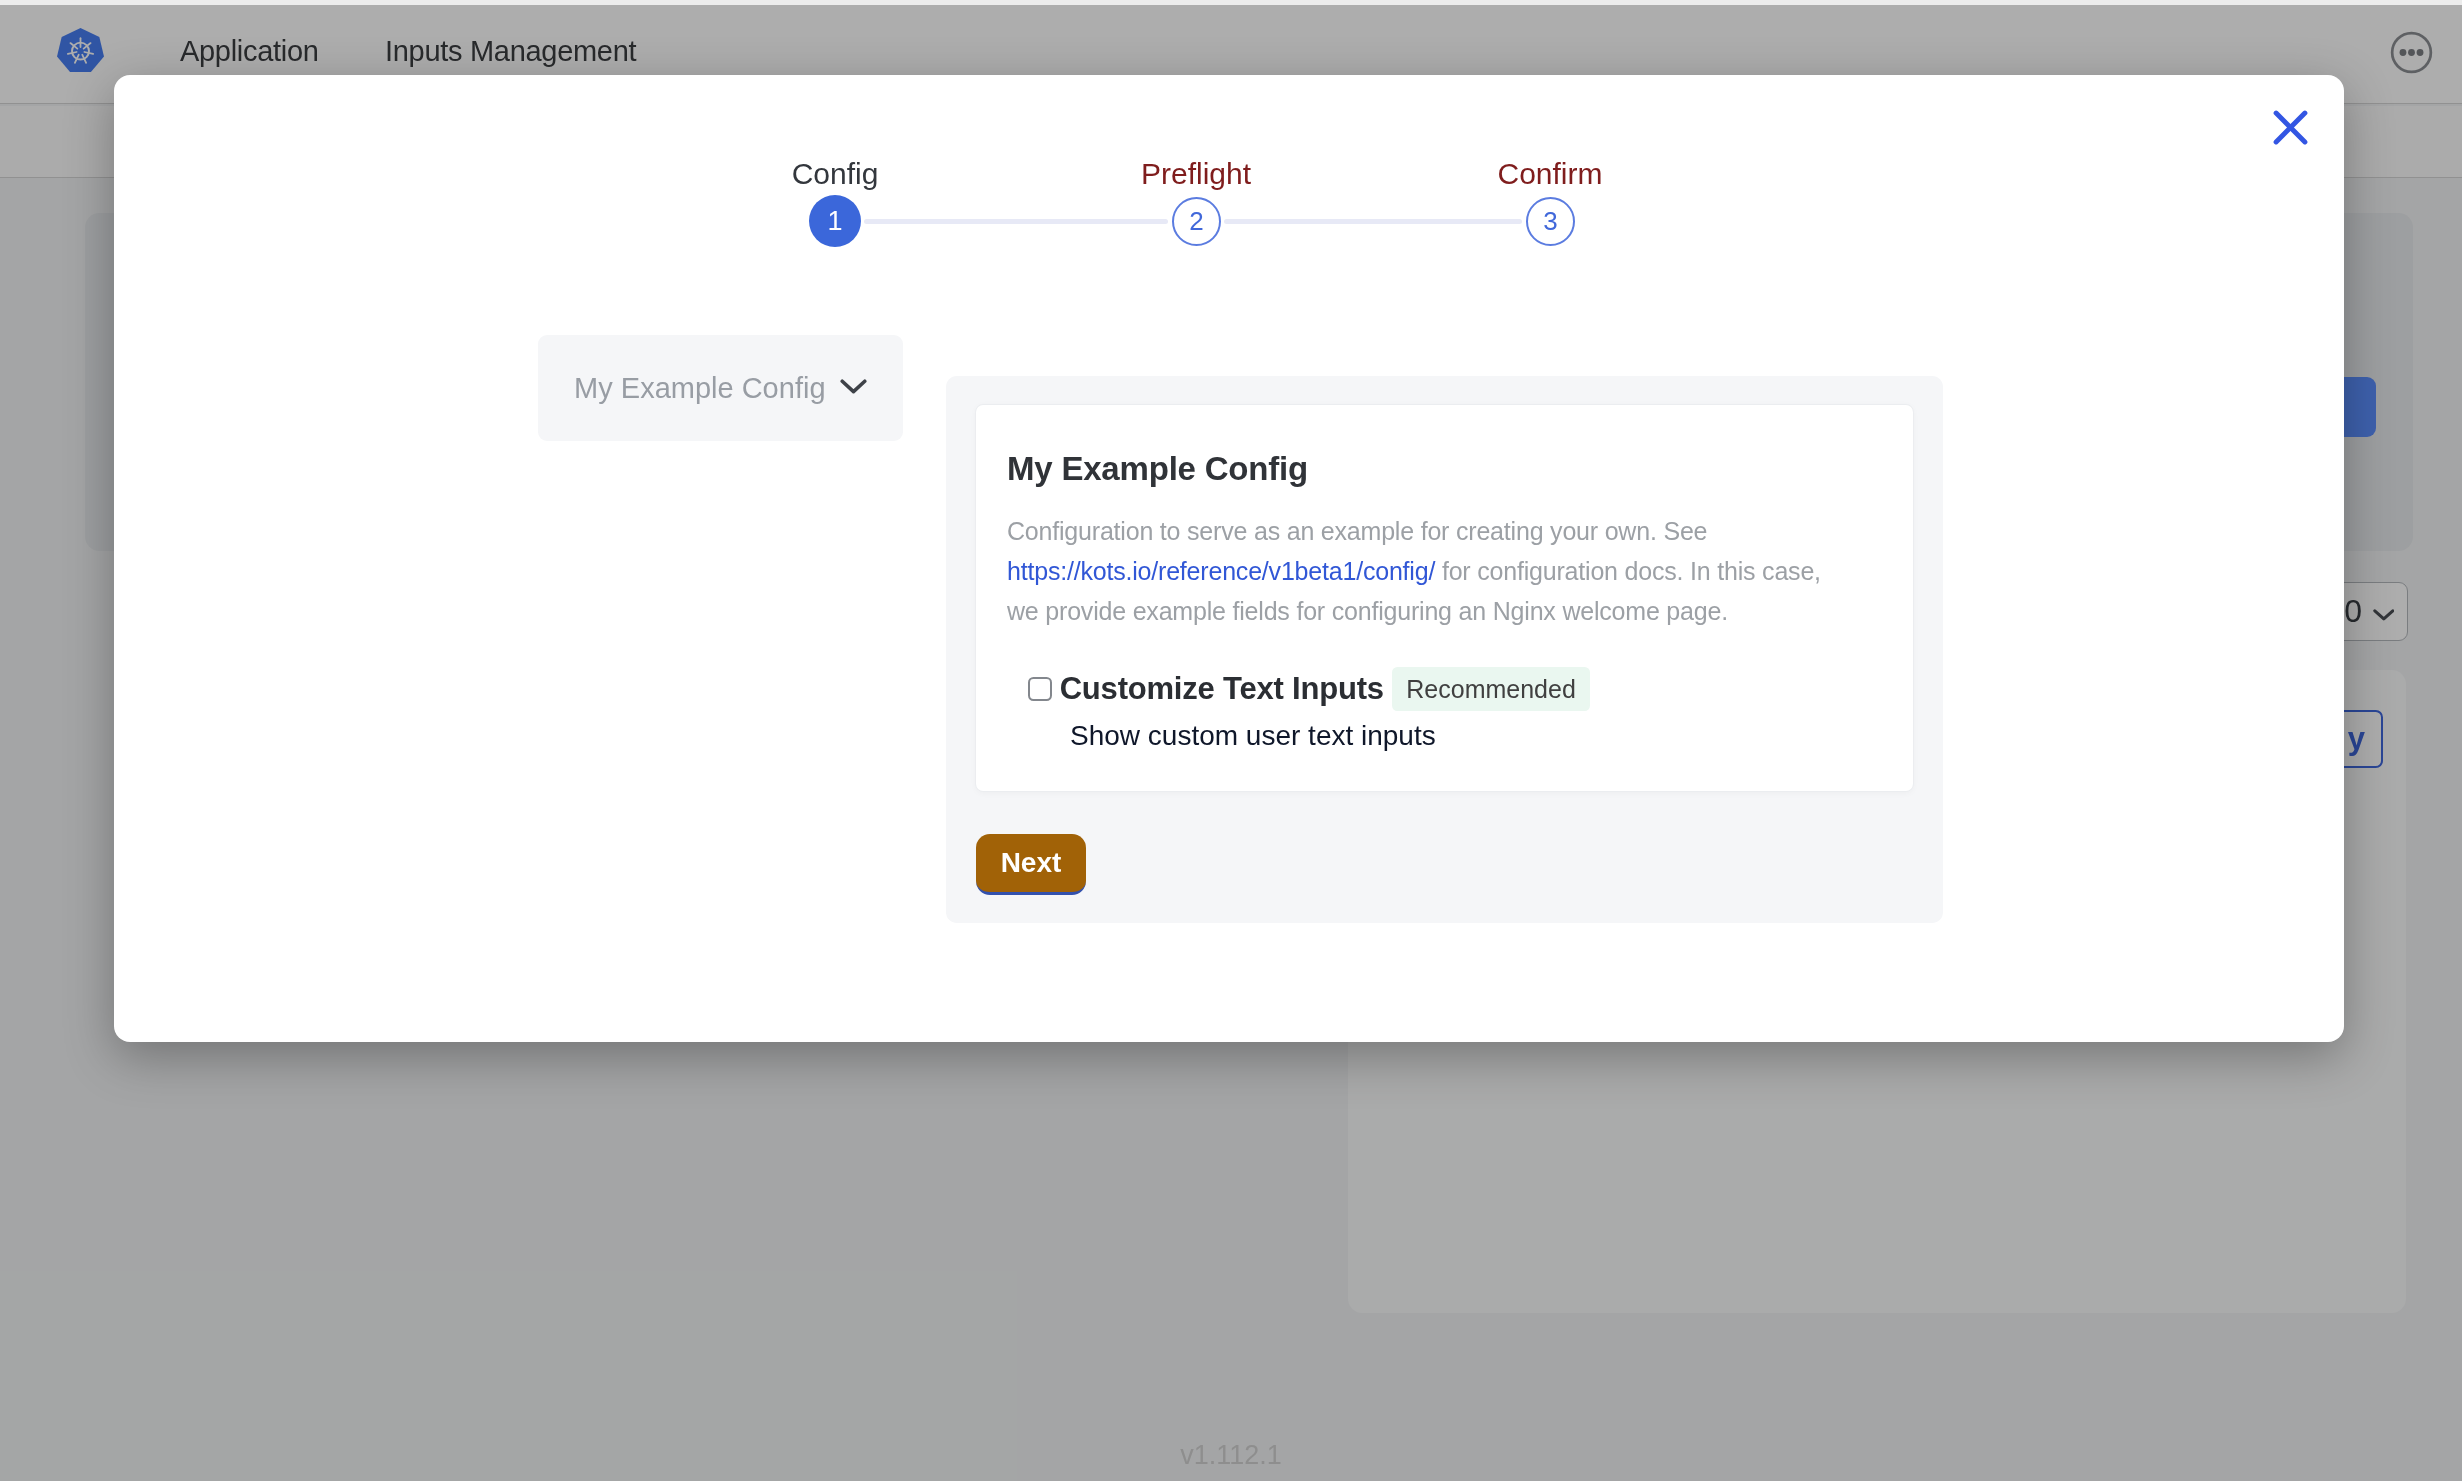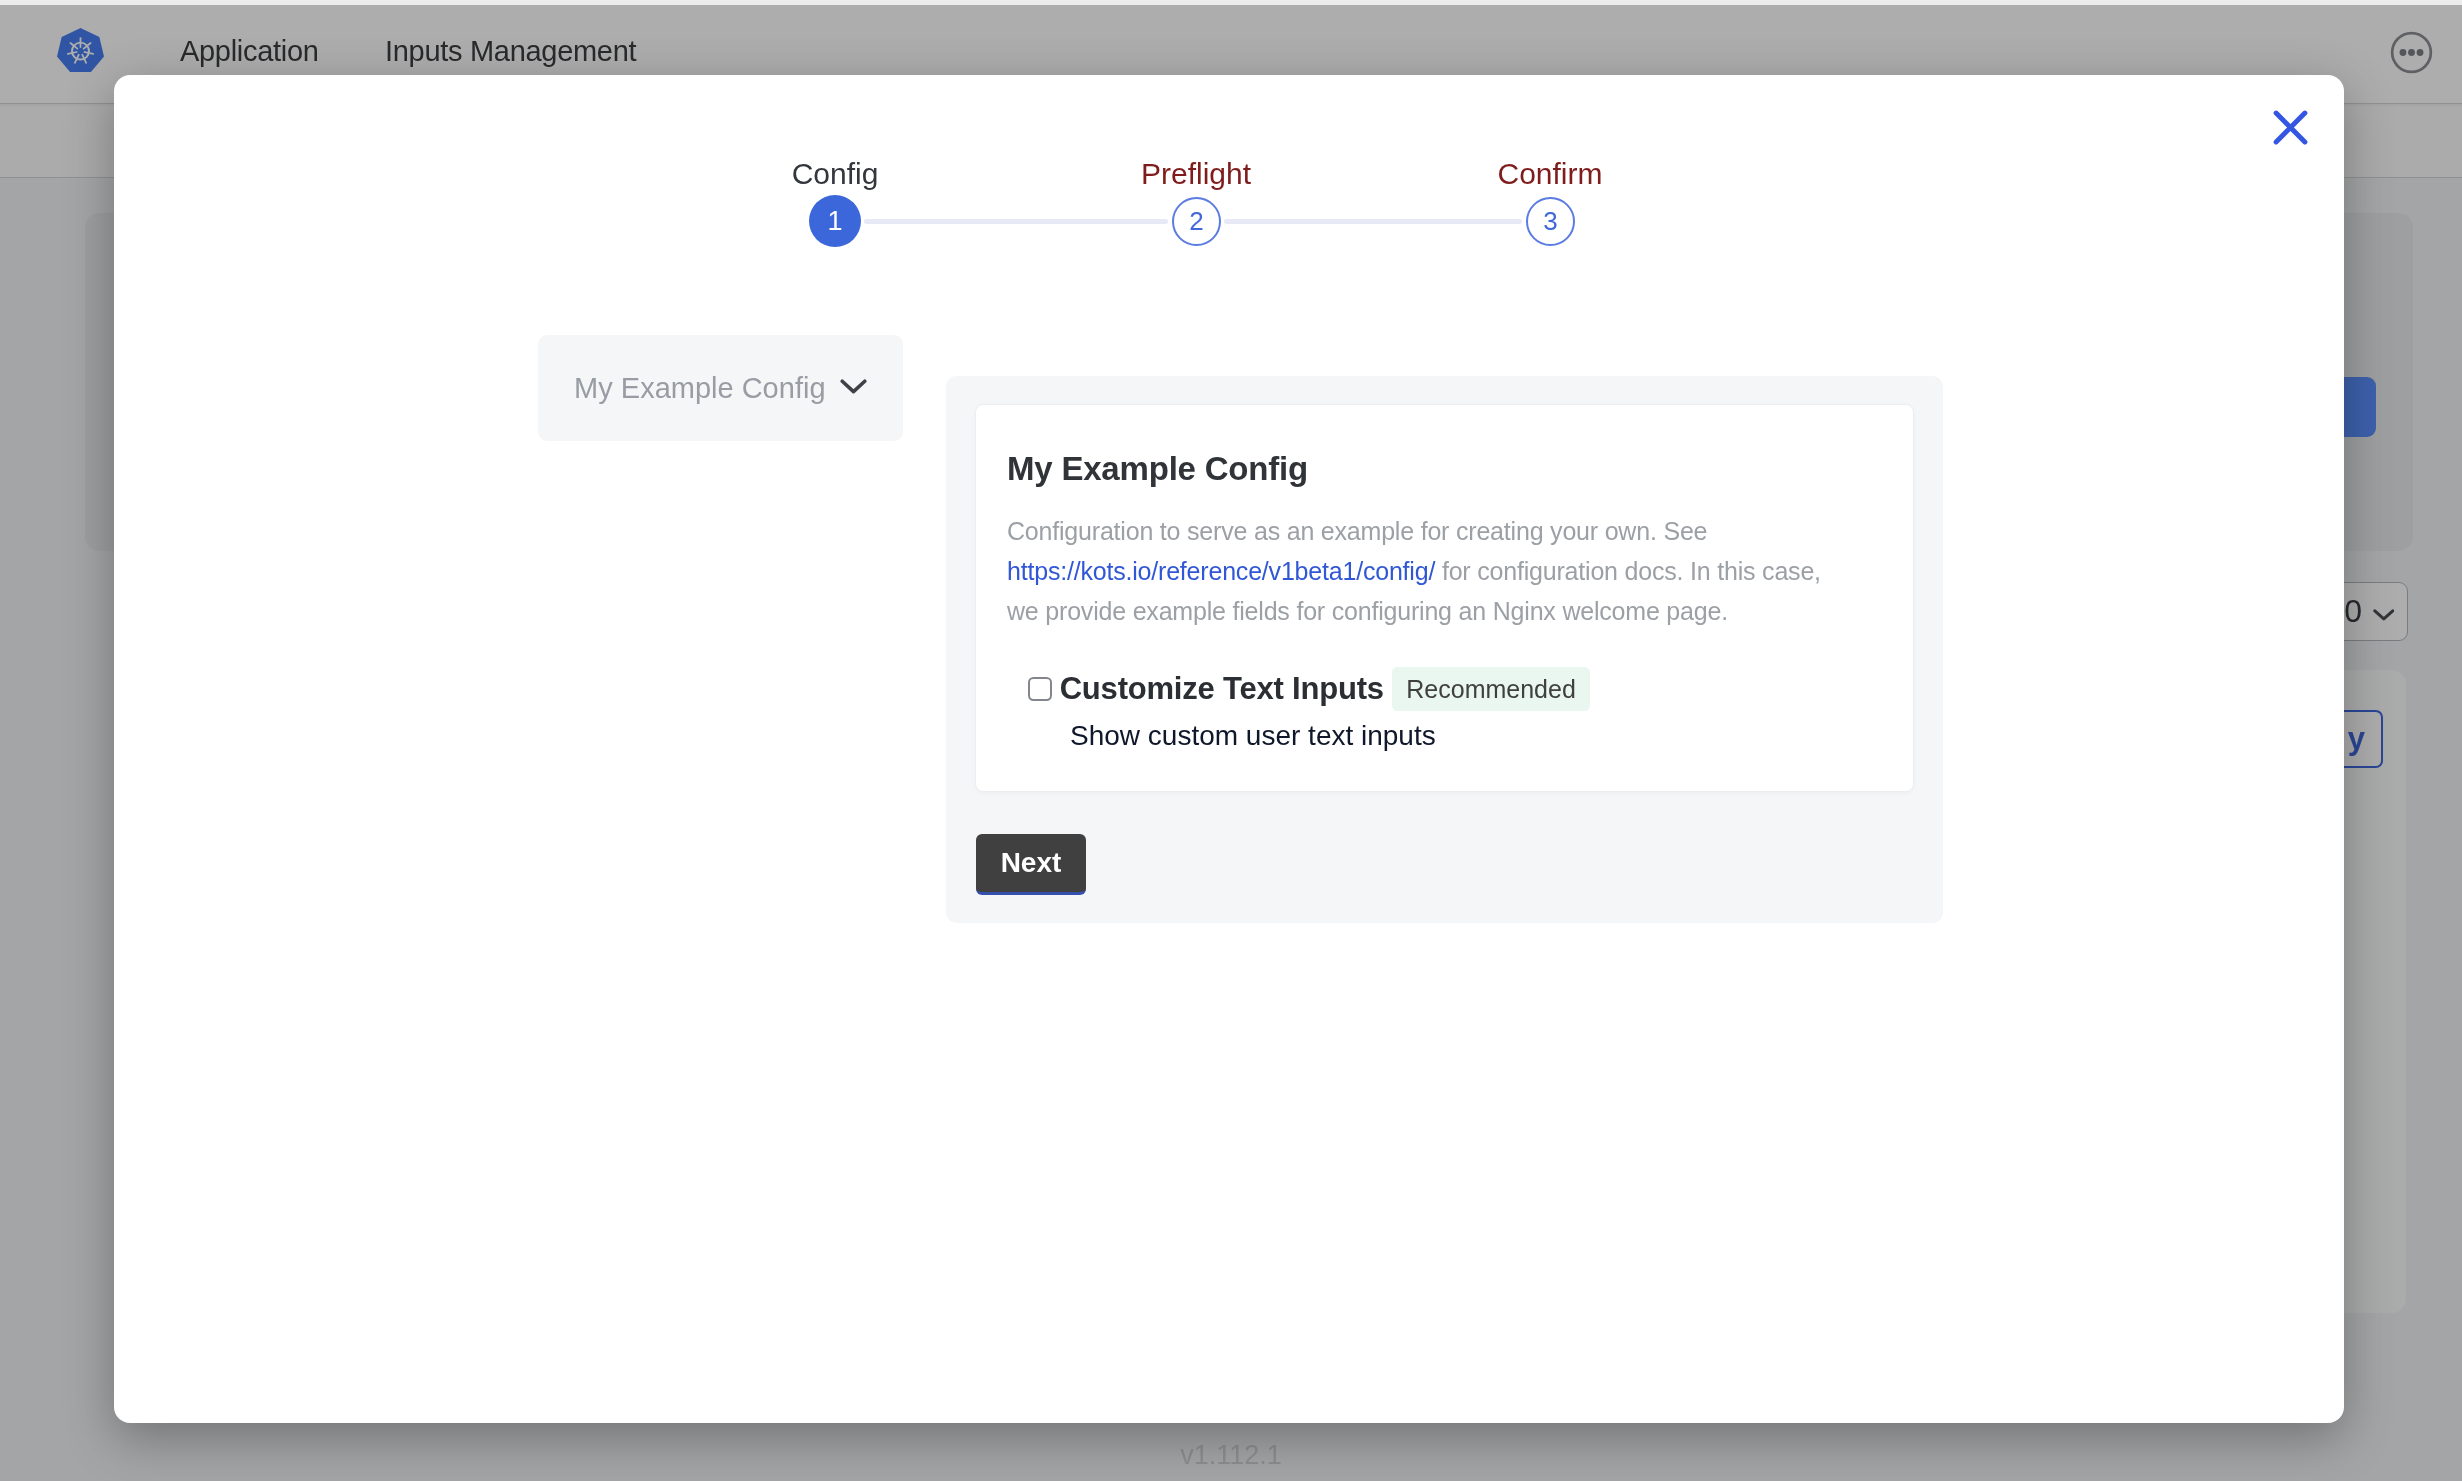--- a/index.html
+++ b/index.html
@@ -24,21 +24,21 @@
   .bd-light-card { position:absolute; left:1348px; top:670px; width:1058px; height:643px; background:#fbfcfd; border-radius:14.4px; }
   .bd-select { position:absolute; left:2297px; top:582px; width:111px; height:59px; background:#ffffff; border:1.8px solid #b4b8bd; border-radius:9px; display:flex; align-items:center; justify-content:flex-end; gap:10.8px; padding-right:12.6px; font-size:32px; color:#3a3e44; cursor:pointer; }
   .bd-outline-btn { position:absolute; left:2268px; top:710px; width:115px; height:58px; background:#ffffff; border:2.7px solid #3f67dd; border-radius:7.2px; color:#3f67dd; font-weight:700; font-size:31px; display:flex; align-items:center; justify-content:flex-end; padding-right:16px; cursor:pointer; }
   .bd-version { position:absolute; left:0; top:1440px; width:2462px; text-align:center; font-size:27px; color:#d2d2d2; }
 
   
   .overlay { position:absolute; inset:0; background:rgba(0,0,0,0.32); z-index:10; }
   .top-strip { position:absolute; left:0; top:0; width:2462px; height:4.5px; background:#ececec; z-index:40; }
 
   
-  .modal { position:absolute; left:114px; top:75px; width:2230px; height:1348px; background:#ffffff; border-radius:16px; z-index:20; box-shadow:0 14.4px 50px rgba(0,0,0,0.30); }
+  .modal { position:absolute; left:114px; top:75px; width:2230px; height:967px; background:#ffffff; border-radius:16px; z-index:20; box-shadow:0 14.4px 50px rgba(0,0,0,0.30); }
   .close-btn { position:absolute; left:2154px; top:30px; width:45px; height:45px; background:none; border:none; cursor:pointer; }
 
   .step-label { position:absolute; top:82px; width:288px; text-align:center; font-size:30px; }
   .step-label.active { color:#33373d; }
   .step-label.upcoming { color:#7f1d1d; }
   .sl1 { left:577px; } .sl2 { left:938px; } .sl3 { left:1292px; }
   .step-circle { position:absolute; display:flex; align-items:center; justify-content:center; border-radius:50%; cursor:pointer; }
   .step-circle.filled { width:52px; height:52px; background:#3b67da; color:#ffffff; font-size:27px; font-weight:500; }
   .step-circle.outlined { width:49px; height:49px; background:#ffffff; border:2.7px solid #5b7ce0; color:#4168da; font-size:26px; }
   .sc1 { left:695px; top:120px; } .sc2 { left:1058px; top:122px; } .sc3 { left:1412px; top:122px; }
@@ -51,21 +51,21 @@
   .config-panel { position:absolute; left:832px; top:301px; width:997px; height:547px; background:#f5f6f8; border-radius:10.8px; padding:29px 30px 0 30px; }
   .config-card { width:937px; height:386px; background:#ffffff; border-radius:7.2px; box-shadow:0 0 0 0.9px #ebedf0, 0 1.8px 7.2px rgba(0,0,0,0.04); padding:45px 31px 0 31px; overflow:hidden; }
   .card-title { font-size:33px; font-weight:700; color:#303338; letter-spacing:-0.2px; }
   .card-desc { margin-top:23.4px; font-size:25px; line-height:40px; color:#9ca0a5; white-space:nowrap; letter-spacing:-0.2px; }
   .card-desc a { color:#3157d6; text-decoration:none; cursor:pointer; }
   .option-row { margin:36px 0 0 20.7px; display:flex; align-items:center; gap:8px; }
   .checkbox { width:24px; height:24px; background:#ffffff; border:2.7px solid #83878d; border-radius:5.4px; flex:none; cursor:pointer; }
   .option-label { font-size:31px; font-weight:700; color:#2b2e33; letter-spacing:-0.2px; white-space:nowrap; }
   .badge { background:#eaf7f0; color:#404040; font-size:25px; padding:7.2px 14.4px; border-radius:5.4px; white-space:nowrap; }
   .option-help { margin:9px 0 0 63px; font-size:28px; color:#0f172a; white-space:nowrap; }
-  .next-btn { display:flex; align-items:center; justify-content:center; margin-top:43px; width:110px; height:61px; background:#404040; border:none; border-bottom:3.6px solid #3351ad; border-radius:6px; color:#ffffff; font-size:28px; font-weight:700; font-family:inherit; cursor:pointer;text-align:right; }
+  .next-btn { display:flex; align-items:center; justify-content:center; margin-top:43px; width:110px; height:61px; background:#a16207; border:none; border-bottom:3.6px solid #3351ad; border-radius:14px; color:#ffffff; font-size:28px; font-weight:700; font-family:inherit; cursor:pointer;text-align:right; }
 </style>
 </head>
 <body>
 
 <div class="bd-nav">
   <span class="bd-logo">
     <svg width="49" height="50" viewBox="0 0 54 56">
       <polygon points="27,1 48.1,11.2 53.3,33 38.7,50.3 15.3,50.3 0.7,33 5.9,11.2" fill="#477ef2"></polygon>
       <circle cx="27" cy="27" r="9.5" fill="none" stroke="#ffffff" stroke-width="2.2"></circle>
       <g stroke="#ffffff" stroke-width="2" stroke-linecap="round">

